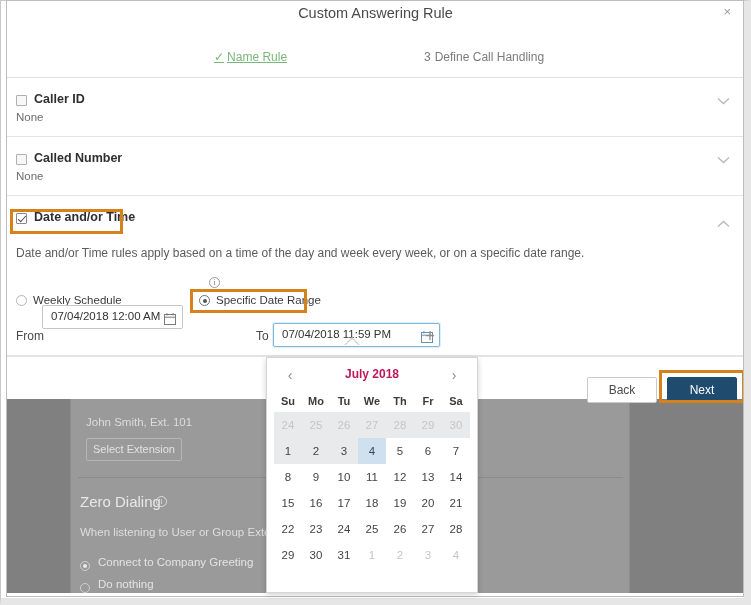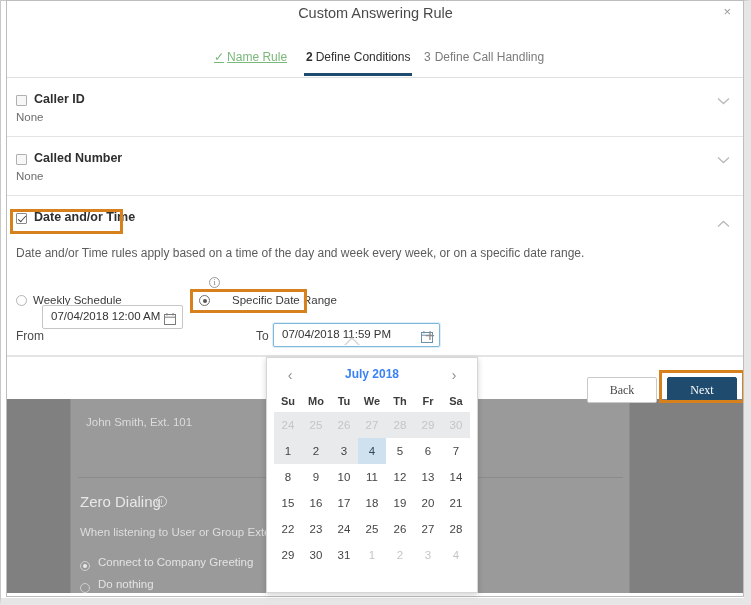--- a/index.html
+++ b/index.html
@@ -329,21 +329,20 @@
     line-height: 17px;
   }
 
   
   .footer {
     position: absolute;
     left: 0; top: 355px;
     width: 737px; height: 43px;
     background: #fff;
     border-top: 1px solid #e4e4e4;
-    font-family: Liberation Serif, serif;
   }
   .btn {
     position: absolute;
     height: 26px;
     border-radius: 2px;
     font-size: 12px;
     line-height: 24px;
     text-align: center;
     cursor: pointer;
   }
@@ -406,21 +405,21 @@
     line-height: 18px;
   }
   .cal-prev { left: 14px; }
   .cal-next { right: 14px; }
   .cal-month {
     position: absolute;
     left: 0; right: 0; top: 3px;
     text-align: center;
     font-size: 12px;
     font-weight: bold;
-    color: #3b82f6;
+    color: #be185d;
   }
   .cal-grid {
     display: grid;
     grid-template-columns: repeat(7, 1fr);
     padding: 0 7px;
   }
   .cal-dow {
     height: 22px;
     line-height: 22px;
     text-align: center;
@@ -453,20 +452,21 @@
 <body>
 
 <div id="root">
 
   <div class="bg-page">
     <div class="bg-dim"></div>
     <div class="bg-card"></div>
 
     <div class="bg-text bg-ext-name">John Smith, Ext. 101</div>
 
+    <div class="bg-sel-btn">Select Extension</div>
 
     <div class="bg-divider"></div>
 
     <div class="bg-text bg-zero-title">Zero Dialing</div>
     <div class="bg-info-circ">i</div>
 
     <div class="bg-text bg-zero-desc">When listening to User or Group Extension below.</div>
 
     <div class="bg-radio on" style="left:80px; top:561px;"></div>
     <div class="bg-radio-row" style="left:98px; top:556px;">Connect to Company Greeting</div>
@@ -476,23 +476,20 @@
   </div>
 
   <div class="modal">
 
     <div class="modal-title">Custom Answering Rule</div>
     <div class="close-x">×</div>
 
     <div class="steps">
       <div class="step step-1">
         <span class="chk">✓</span><span>Name Rule</span>
-      </div>
-      <div class="step step-2">
-        <span class="num">2</span><span>Define Conditions</span>
       </div>
       <div class="step step-3">
         <span class="num">3</span><span>Define Call Handling</span>
       </div>
     </div>
     <div class="steps-rule"></div>
 
     <div class="sec sec-caller">
       <div class="cb" style="top:17px;"></div>
       <div class="sec-label" style="top:14px;">Caller ID</div>
@@ -528,21 +525,21 @@
     <div class="hl-box" style="left:3px; top:208px; width:113px; height:25px;"></div>
 
     <div class="date-desc">Date and/or Time rules apply based on a time of the day and week every week, or on a specific date range.</div>
 
     <div class="info-i">i</div>
 
     <div class="radio" style="left:9px; top:294px;"></div>
     <div class="radio-label" style="left:26px; top:293px;">Weekly Schedule</div>
 
     <div class="radio on" style="left:192px; top:294px;"></div>
-    <div class="radio-label" style="left:209px; top:293px;margin-left:16px;">Specific Date Range</div>
+    <div class="radio-label" style="left:209px; top:293px;">Specific Date Range</div>
 
     <div class="hl-box" style="left:183px; top:288px; width:117px; height:24px;"></div>
 
     <div class="fld-lbl" style="left:9px; top:328px;">From</div>
     <div class="dt-input" style="left:35px; top:304px; width:141px;">
       <span class="val">07/04/2018 12:00 AM</span>
       <span class="cal-ico">
         <svg viewBox="0 0 12 12" width="12" height="12">
           <rect x="0.5" y="1.5" width="11" height="10" fill="none" stroke="#7b7b7b" stroke-width="1"></rect>
           <line x1="0.5" y1="4.2" x2="11.5" y2="4.2" stroke="#7b7b7b" stroke-width="1"></line>

